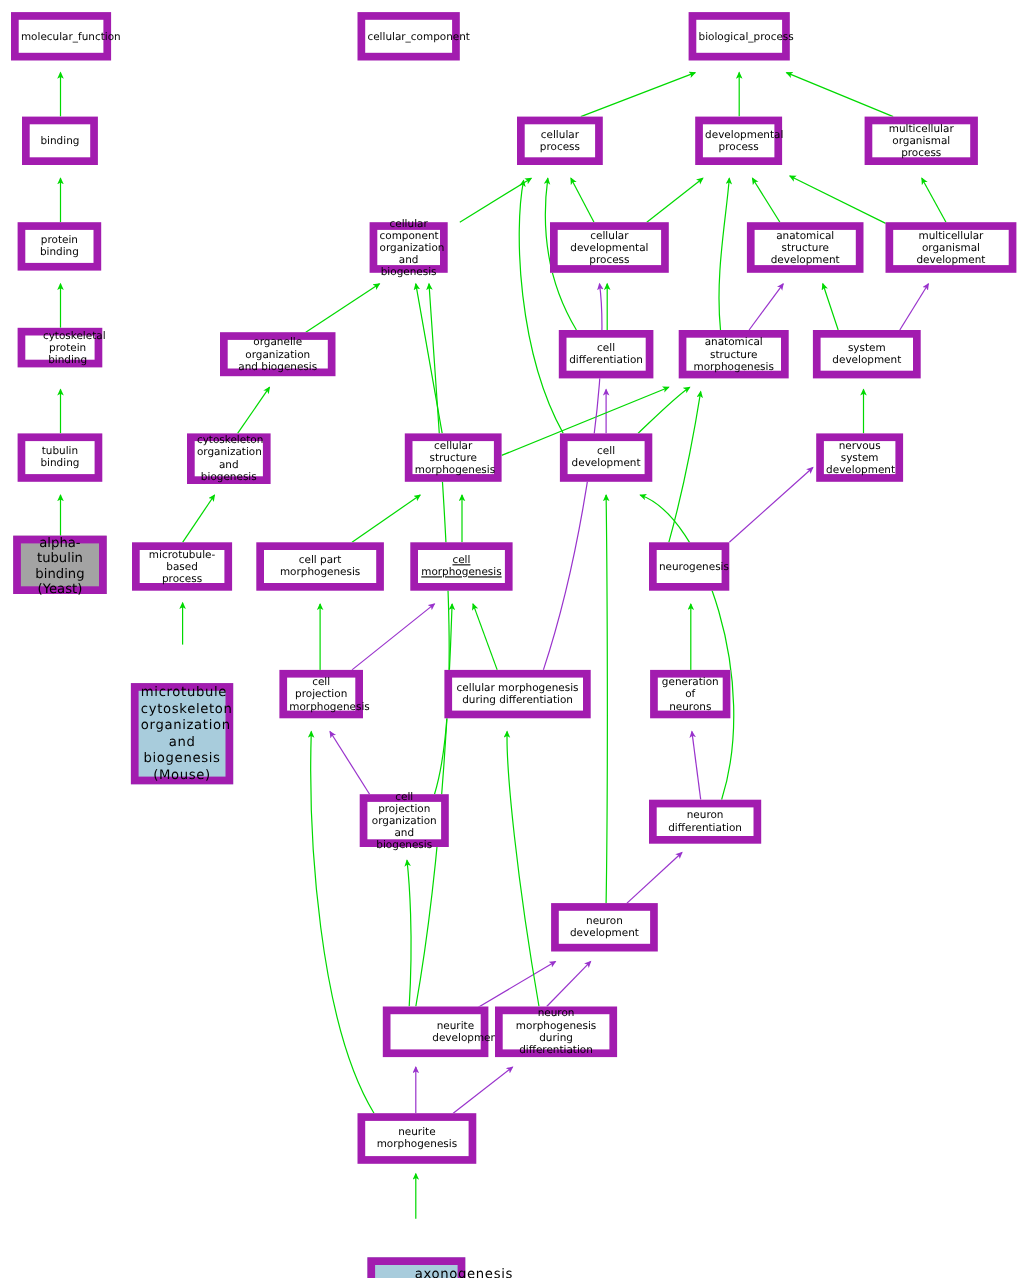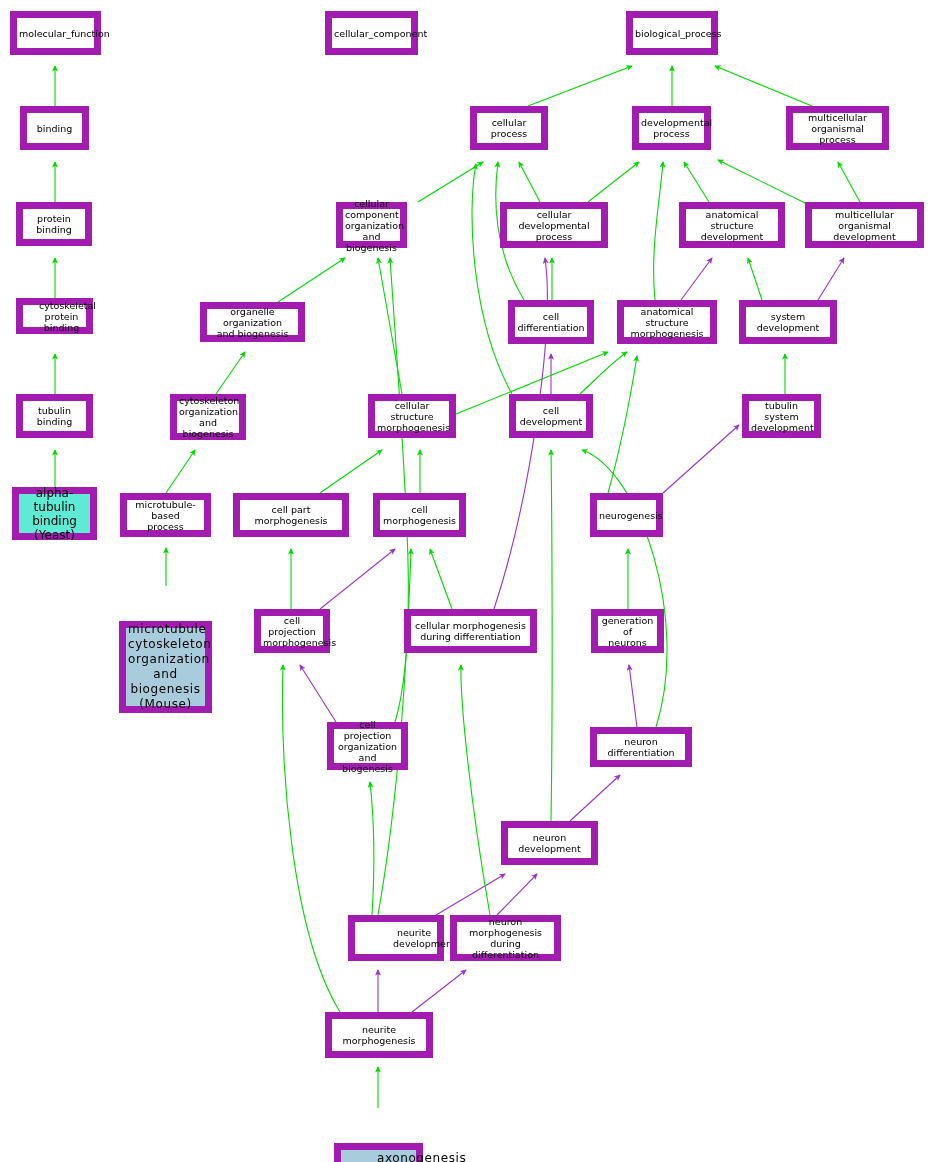--- a/index.html
+++ b/index.html
@@ -3,21 +3,21 @@
 <meta charset="utf-8">
 <title>GO DAG</title>
 <style>
   html,body{margin:0;padding:0;background:#ffffff;}
   body{font-family:"DejaVu Sans","Liberation Sans",sans-serif;}
   #canvas{position:relative;width:931px;height:1162px;background:#ffffff;overflow:hidden;}
   #edges{position:absolute;left:0;top:0;width:931px;height:1162px;}
   .node{position:absolute;box-sizing:border-box;border:7px solid #a21caf;background:#ffffff;
         display:flex;align-items:center;justify-content:center;text-align:center;
         font-size:9.5px;line-height:11px;color:#000000;letter-spacing:0px;padding:1px 2px;}
-  .node.highlight-cyan{background:#5eead4;font-size:12px;line-height:14px;}
+  .node.highlight-cyan{background:#a3a3a3;font-size:12px;line-height:14px;}
   .node.highlight-blue{background:#a8ccdc;font-size:12px;line-height:15px;letter-spacing:.6px;margin-top:35px;}
   .node span{display:block;width:100%;white-space:pre-line;}
 </style>
 </head>
 <body>
 
 <div id="canvas">
   <svg id="edges" xmlns="http://www.w3.org/2000/svg">
       <defs>
         <marker id="arw-is_a" markerWidth="7" markerHeight="7" refX="5.6" refY="3" orient="auto" markerUnits="userSpaceOnUse">
@@ -152,36 +152,36 @@
 and biogenesis</span>
     </div>
     <div class="node" style="left: 368px; top: 394px; width: 88px; height: 44px;">
       <span>cellular structure
 morphogenesis</span>
     </div>
     <div class="node" style="left: 509px; top: 394px; width: 84px; height: 44px;">
       <span>cell development</span>
     </div>
     <div class="node" style="left: 742px; top: 394px; width: 79px; height: 44px;">
-      <span>tubulin system
+      <span>nervous system
 development</span>
     </div>
     <div class="node highlight-cyan" style="left: 12px; top: 487px; width: 85px; height: 53px;">
       <span>alpha-tubulin
 binding
 (Yeast)</span>
     </div>
     <div class="node" style="left: 120px; top: 493px; width: 91px; height: 44px;">
       <span>microtubule-based
 process</span>
     </div>
     <div class="node" style="left: 233px; top: 493px; width: 116px; height: 44px;">
       <span>cell part morphogenesis</span>
     </div>
-    <div class="node" style="left: 373px; top: 493px; width: 93px; height: 44px;">
+    <div class="node" style="left: 373px; top: 493px; width: 93px; height: 44px; text-decoration: underline;">
       <span>cell morphogenesis</span>
     </div>
     <div class="node" style="left: 590px; top: 493px; width: 73px; height: 44px;">
       <span>neurogenesis</span>
     </div>
     <div class="node highlight-blue" style="left: 119px; top: 586px; width: 93px; height: 92px;">
       <span>microtubule
 cytoskeleton
 organization
 and biogenesis

